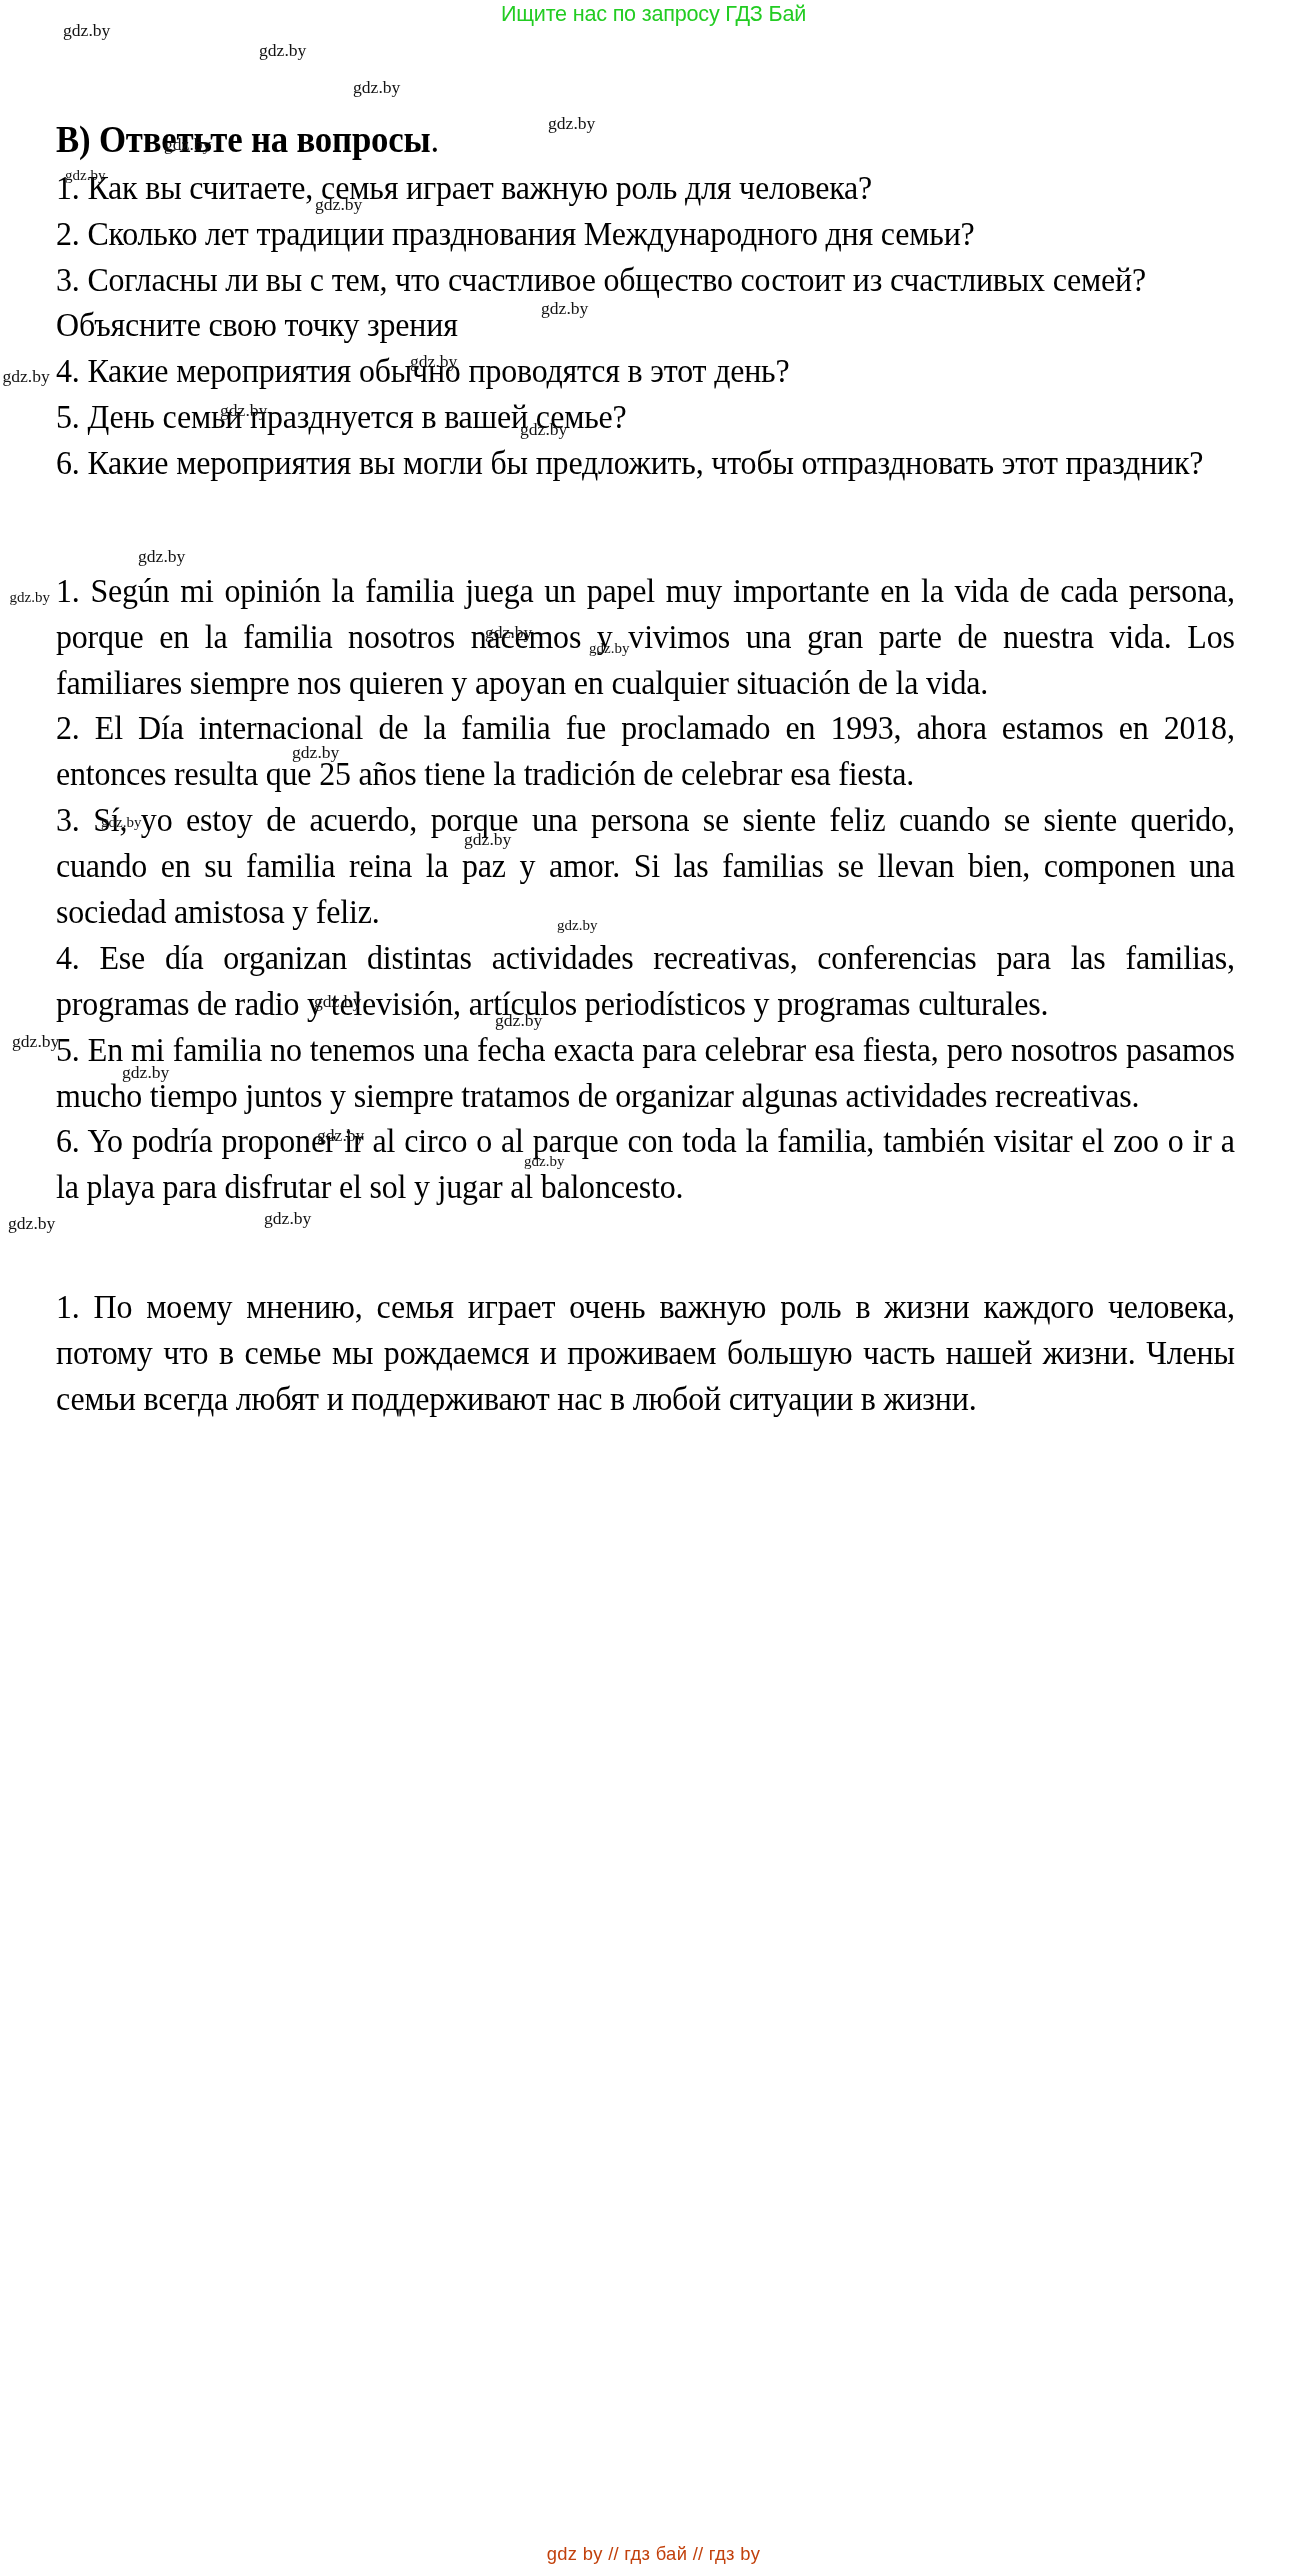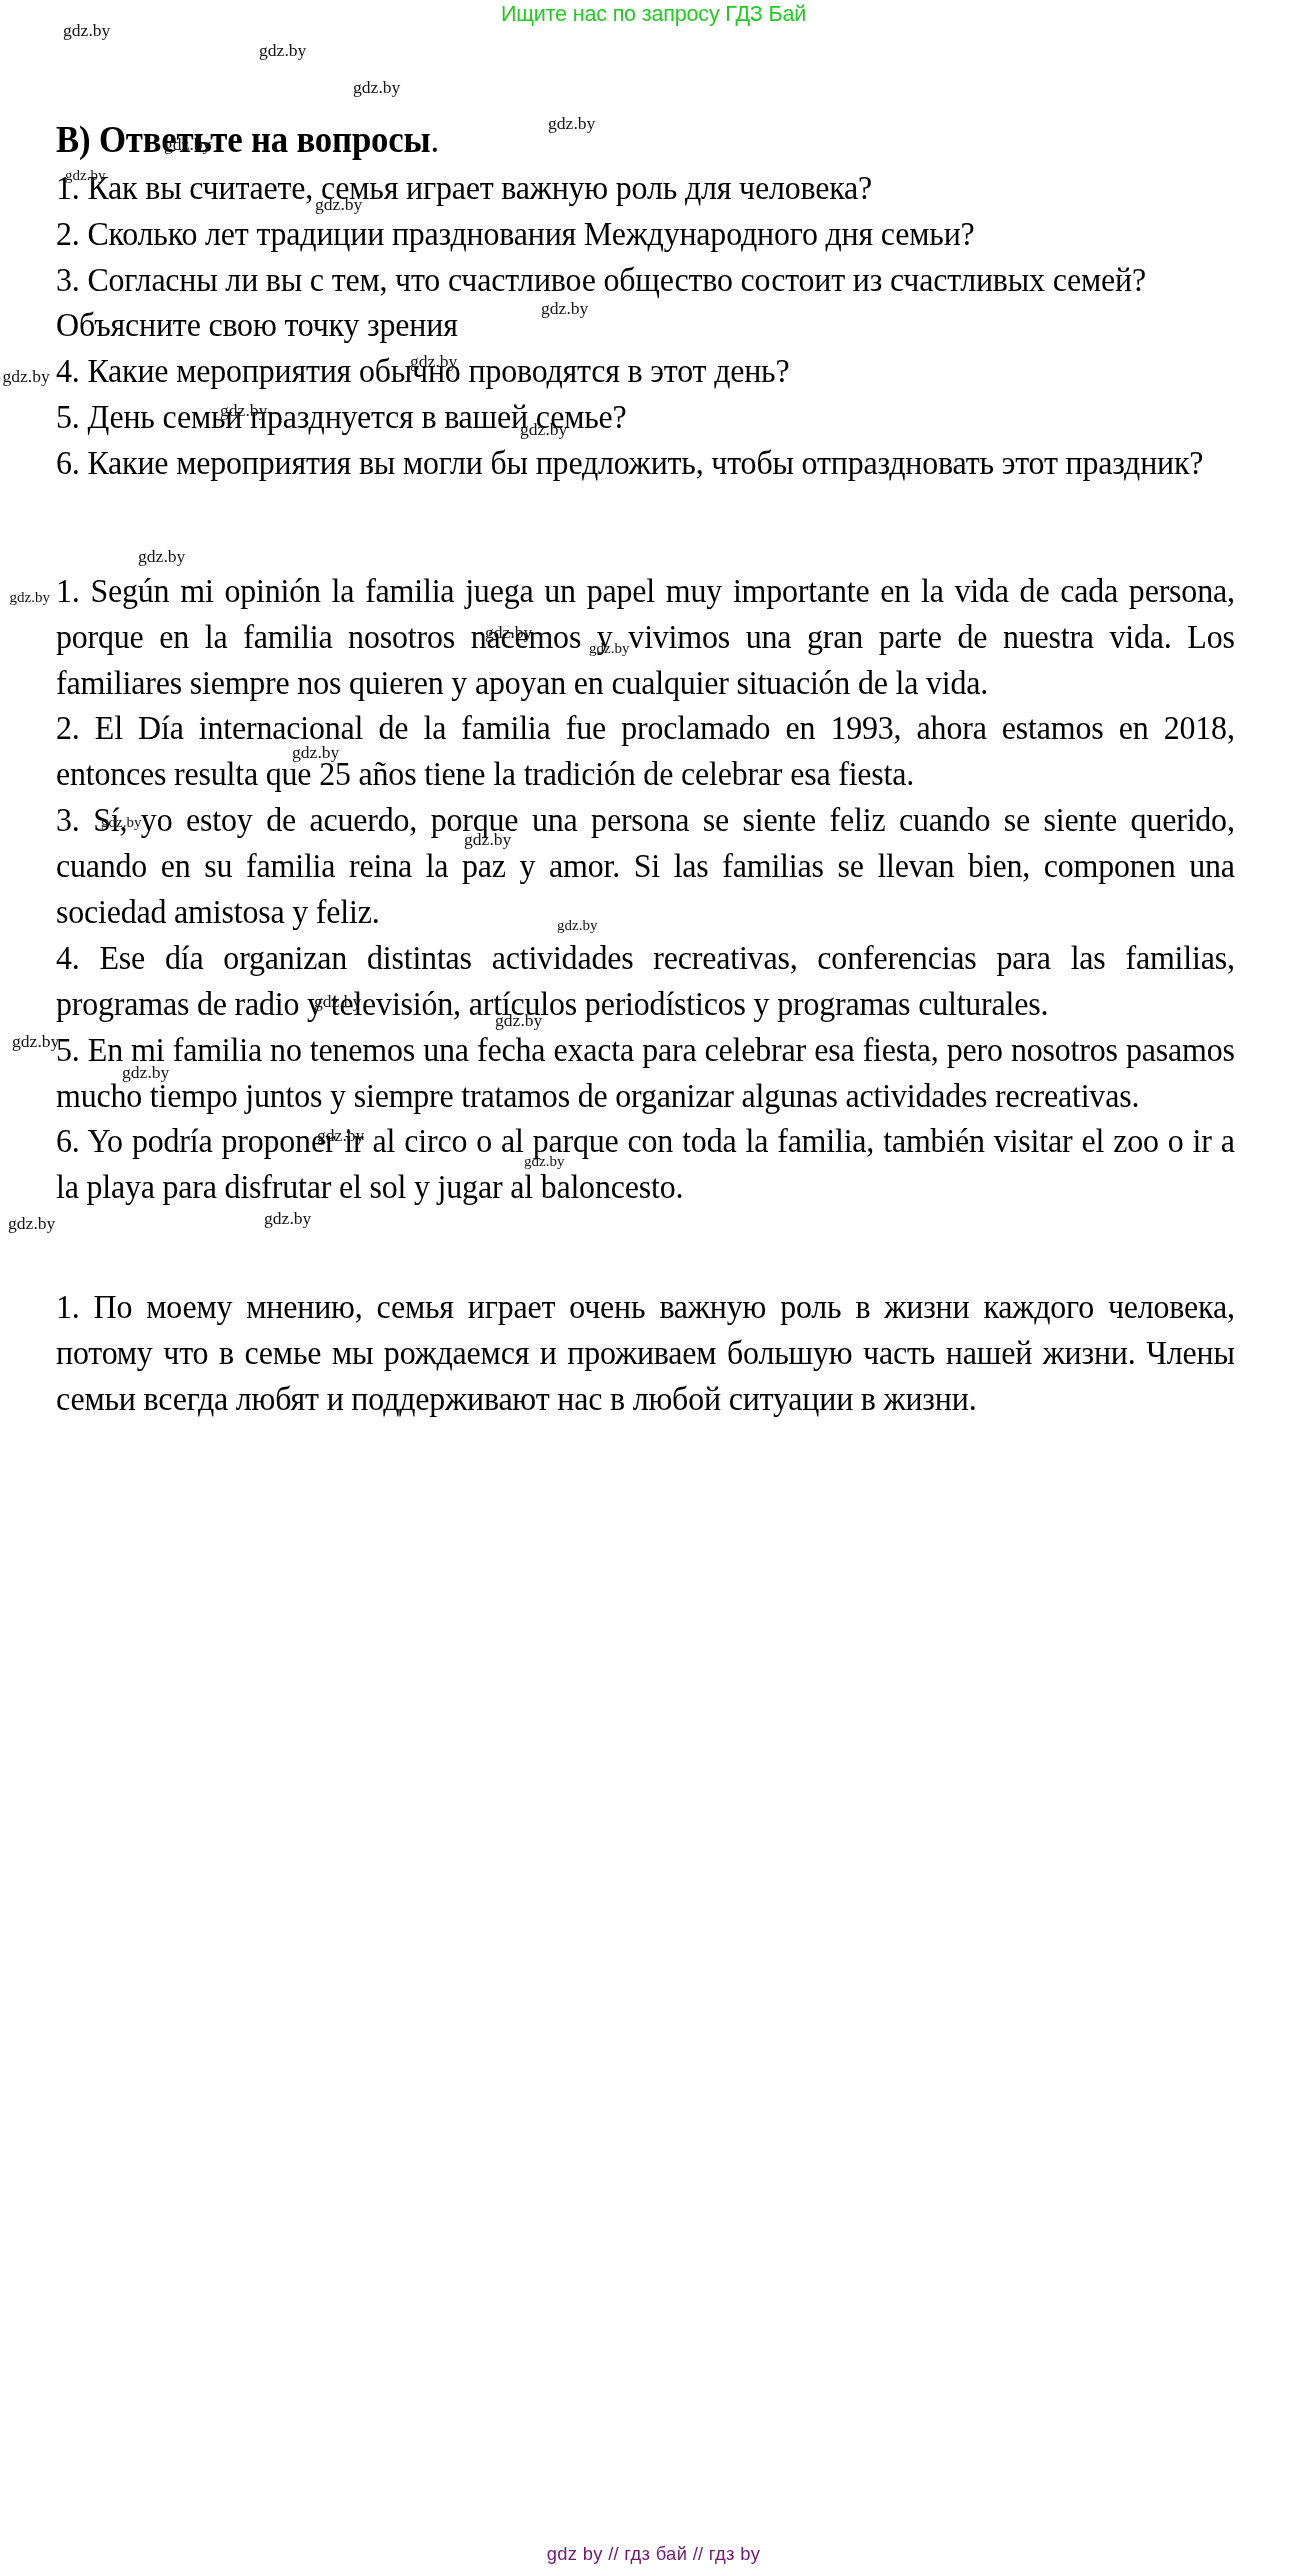--- a/index.html
+++ b/index.html
@@ -167,16 +167,16 @@
       <span class="wm" style="left: 314px; top: 993px; color: rgb(20, 20, 20);">gdz.by</span>
       <span class="wm" style="left: 495px; top: 1012px; color: rgb(20, 20, 20);">gdz.by</span>
       <span class="wm" style="left: 12px; top: 1033px; color: rgb(20, 20, 20);">gdz.by</span>
       <span class="wm" style="left: 122px; top: 1064px; color: rgb(20, 20, 20);">gdz.by</span>
       <span class="wm" style="left: 317px; top: 1127px; color: rgb(20, 20, 20);">gdz.by</span>
       <span class="wm sm" style="left: 524px; top: 1154px; color: rgb(20, 20, 20);">gdz.by</span>
       <span class="wm" style="left: 264px; top: 1210px; color: rgb(20, 20, 20);">gdz.by</span>
       <span class="wm" style="left: 8px; top: 1215px; color: rgb(20, 20, 20);">gdz.by</span>
     </div>
 
-  <div class="footer" style="color: #701a75;">gdz by  //  гдз бай  //  гдз by</div>
+  <div class="footer" style="color: #c2410c;">gdz by  //  гдз бай  //  гдз by</div>
 
 </div>
 
 
 </body></html>

